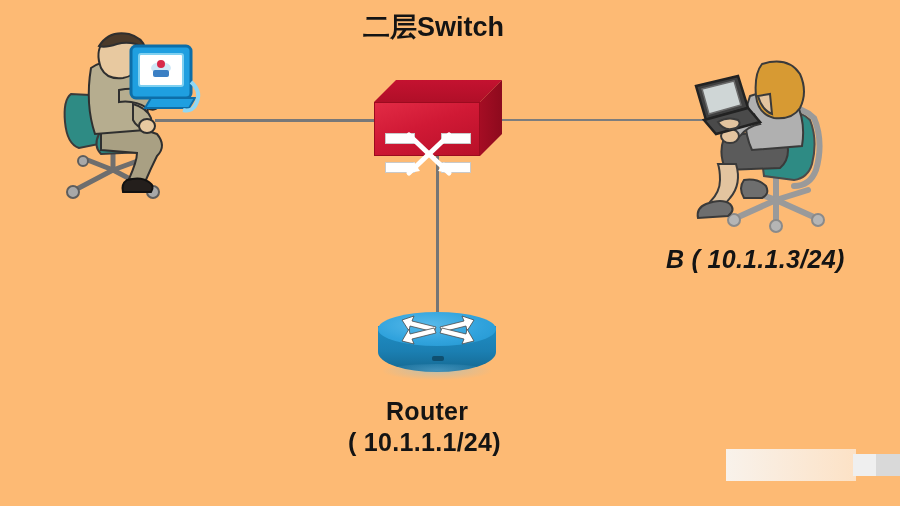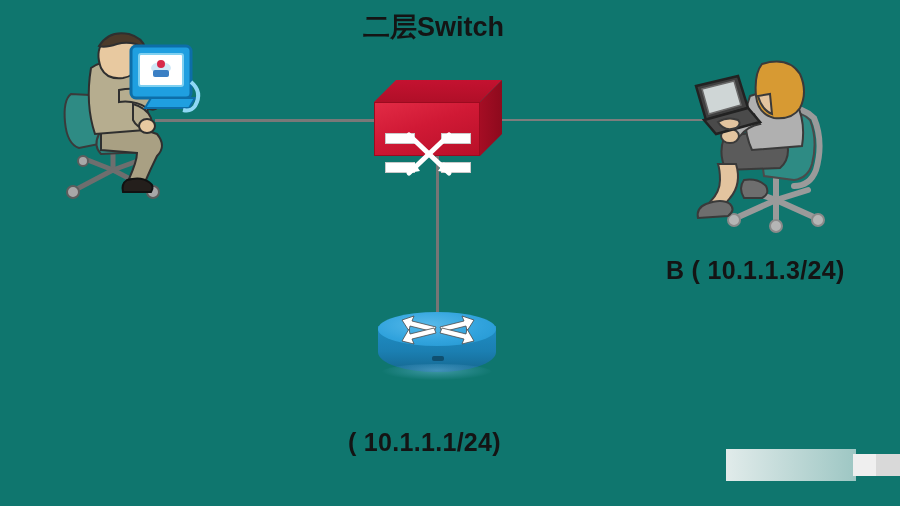--- a/index.html
+++ b/index.html
@@ -4,21 +4,21 @@
 <style>
   html, body {
     margin: 0;
     padding: 0;
     background: #ffffff;
   }
   #canvas {
     position: relative;
     width: 900px;
     height: 506px;
-    background: #0f766e;
+    background: #fdba74;
     overflow: hidden;
     font-family: "Liberation Sans", "DejaVu Sans", sans-serif;
   }
 
   
   .label {
     position: absolute;
     font-weight: bold;
     color: #141414;
     white-space: pre;
@@ -30,22 +30,23 @@
     font-size: 27px;
     letter-spacing: 0px;
   }
   #label-a {
     left: 13px;
     top: 222px;
     font-size: 25px;
   }
   #label-b {
     left: 666px;
-    top: 256px;
+    top: 245px;
     font-size: 25px;
+    font-style: italic;
   }
   #label-router-name {
     left: 386px;
     top: 397px;
     font-size: 25px;
   }
   #label-router-ip {
     left: 348px;
     top: 428px;
     font-size: 25px;
@@ -345,18 +346,19 @@
       <path d="M4 34 l42 -10 l10 32 l-42 12 z" fill="#3f3f3f" stroke="#222" stroke-width="2.5"></path>
       <path d="M10 37 l32 -8 l7 24 l-32 9 z" fill="#cfd6d6" stroke="#6a6a6a" stroke-width="1.5"></path>
       <path d="M12 68 l44 -12 l12 14 l-44 12 z" fill="#4a4a4a" stroke="#222" stroke-width="2.5"></path>
       <path d="M26 70 q10 -6 20 -2 q4 4 -2 8 q-12 4 -18 -6 z" fill="#e3c49f" stroke="#3a3a3a" stroke-width="2"></path>
     </g>
   </svg>
 
 
   <div class="label" id="label-b">B ( 10.1.1.3/24)</div>
 
+  <div class="label" id="label-router-name">Router</div>
   <div class="label" id="label-router-ip">( 10.1.1.1/24)</div>
 
   <div id="watermark-soft"></div>
   <div id="watermark"></div>
 
 </div>
 
 </body></html>

